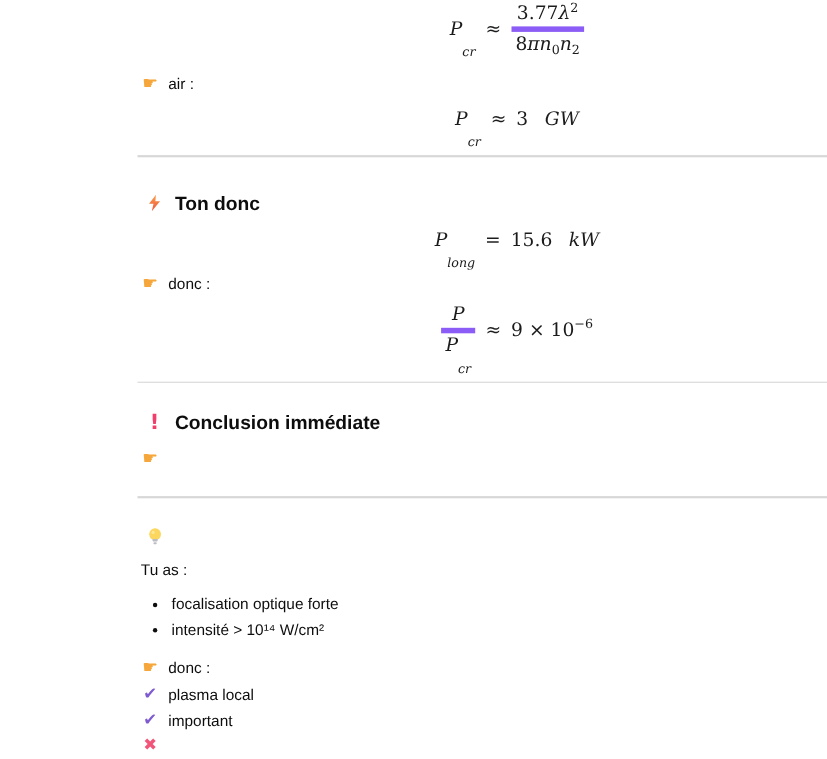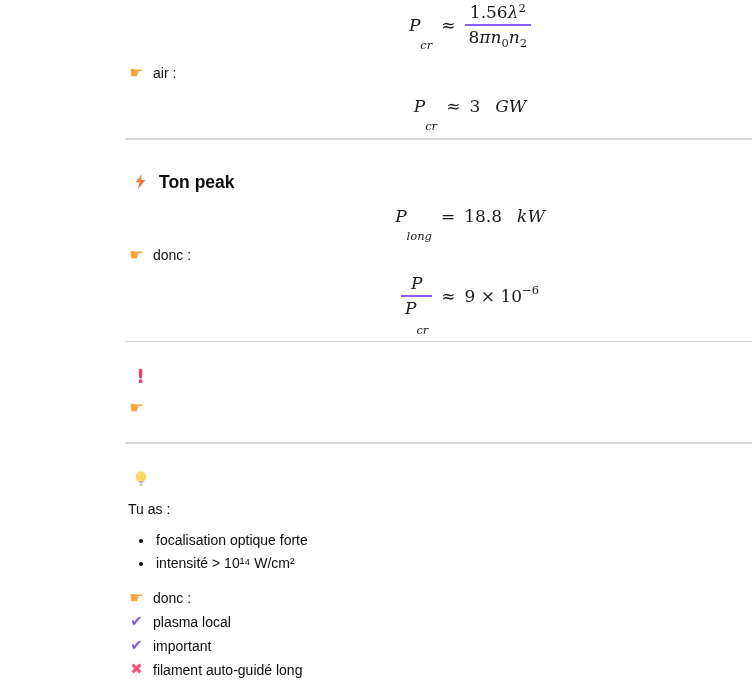--- a/index.html
+++ b/index.html
@@ -14,21 +14,21 @@
   .formula{display:flex;justify-content:center;align-items:center;
            font-family:"DejaVu Serif","Liberation Serif",serif;
            font-size:17px;color:#1b1b1b;}
   .it{font-style:italic;}
   .vsub{font-size:11.5px;position:relative;top:20px;font-style:italic;}
   .vsub-num{font-size:11.5px;position:relative;top:4px;}
   .vsup{font-size:11.5px;position:relative;top:-6px;}
   .rel{margin:0 9px;}
   .frac{display:inline-flex;flex-direction:column;align-items:center;text-align:center;}
   .frac .num{padding:0 4px 3px;line-height:1;}
-  .frac .den{border-top:2px solid #8b5cf6;padding:3px 4px 0;line-height:1;}
+  .frac .den{border-top:5px solid #8b5cf6;padding:3px 4px 0;line-height:1;}
   .unit{margin-left:15px;}
 
   
   .iline{display:flex;align-items:center;gap:8px;font-size:14px;line-height:18px;margin:0 0 0 3px;}
   .iline.bold{font-weight:700;}
   .icon-box{width:17px;display:inline-flex;justify-content:center;align-items:center;flex:none;}
 
   .hand-glyph{color:#f6a73b;font-family:"DejaVu Sans",sans-serif;font-size:16px;line-height:1;}
   .check-glyph{color:#7e5bd0;font-family:"DejaVu Sans",sans-serif;font-size:15px;font-weight:700;line-height:1;}
   .cross-glyph{color:#f2557a;font-family:"DejaVu Sans",sans-serif;font-size:15px;font-weight:700;line-height:1;}
@@ -66,21 +66,21 @@
 </head>
 <body>
 
 <div class="content">
 
   <div class="formula f1">
     <span class="it">P</span>
       <span class="vsub">cr</span>
     <span class="rel">≈</span>
     <span class="frac">
-      <span class="num"><span>1.56</span><span class="it">λ</span><span class="vsup">2</span></span>
+      <span class="num"><span>3.77</span><span class="it">λ</span><span class="vsup">2</span></span>
       <span class="den"><span>8</span><span class="it">π</span><span class="it">n</span><span class="vsub-num">0</span><span class="it">n</span><span class="vsub-num">2</span></span>
     </span>
   </div>
 
   <div class="iline air-line">
     <span class="icon-box">
         <span class="hand-glyph">☛</span>
       </span>
     <span>air :</span>
   </div>
@@ -100,28 +100,28 @@
       <svg width="15" height="17" viewBox="0 0 24 26">
         <defs>
             <linearGradient id="boltg" x1="0" y1="0" x2="0" y2="1">
           <stop offset="0" stop-color="#f9a24b"></stop>
               <stop offset="1" stop-color="#ee5340"></stop>
         </linearGradient>
           </defs>
         <path d="M14 1 L4 14 H10.5 L8 25 L20 10.5 H13.2 Z" fill="url(#boltg)"></path>
       </svg>
     </span>
-    <span>Ton peak</span>
+    <span>Ton donc</span>
   </div>
 
   <div class="formula f3">
     <span class="it">P</span>
       <span class="vsub">long</span>
     <span class="rel">=</span>
-    <span>18.8</span>
+    <span>15.6</span>
     <span class="it unit">kW</span>
   </div>
 
   <div class="iline donc1">
     <span class="icon-box">
         <span class="hand-glyph">☛</span>
       </span>
     <span>donc :</span>
   </div>
 
@@ -134,20 +134,21 @@
     <span>9 × 10</span>
     <span class="vsup">−6</span>
   </div>
 
   <hr class="divider hr2">
 
   <div class="sec-head head-concl">
     <span class="icon-box">
         <span class="exclaim-glyph">!</span>
       </span>
+    <span>Conclusion immédiate</span>
   </div>
 
   <div class="iline bold pas-line">
     <span class="icon-box">
         <span class="hand-glyph">☛</span>
       </span>
   </div>
 
   <hr class="divider hr3">
 
@@ -186,17 +187,16 @@
     <div class="iline">
       <span class="icon-box">
           <span class="check-glyph">✔</span>
         </span>
       <span>important</span>
     </div>
     <div class="iline">
       <span class="icon-box">
           <span class="cross-glyph">✖</span>
         </span>
-      <span>filament auto-guidé long</span>
     </div>
   </div>
 
 </div>
 
 </body></html>

